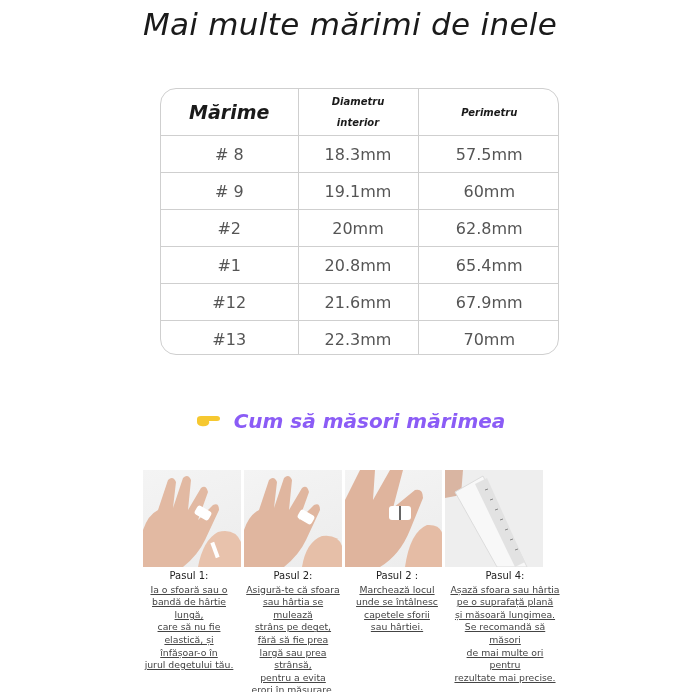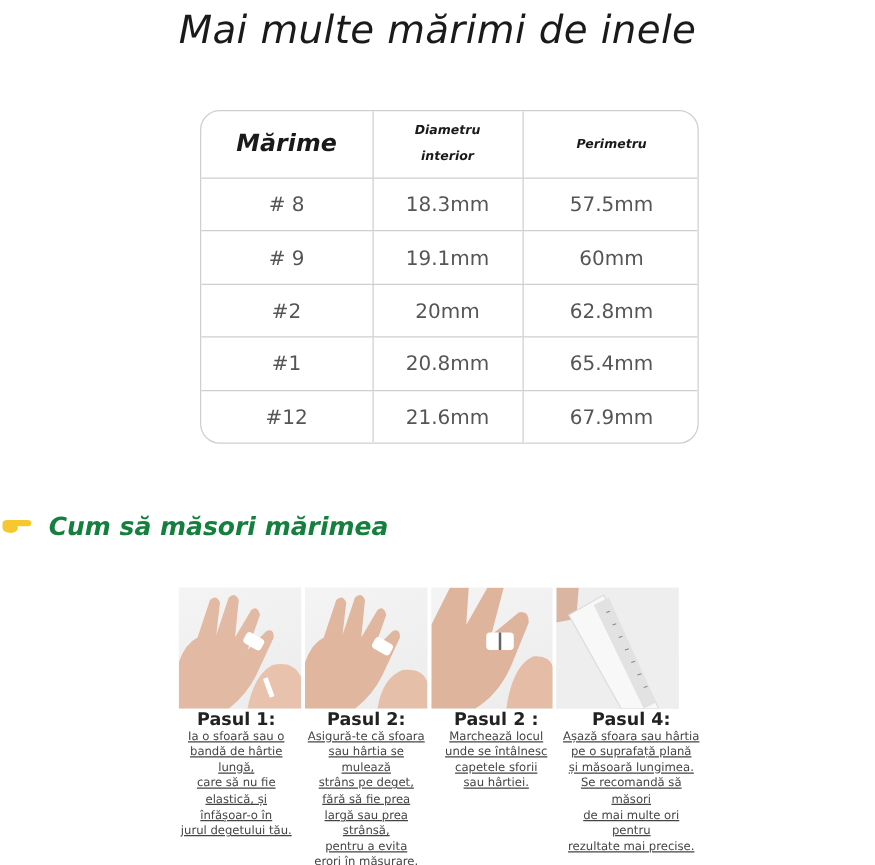--- a/index.html
+++ b/index.html
@@ -24,22 +24,22 @@
   tr:last-child td { border-bottom: none; }
   th:first-child, td:first-child { border-left: none; }
   th:last-child, td:last-child { border-right: none; }
   col.c1 { width: 137px; } col.c2 { width: 120px; } col.c3 { width: 142px; }
   th { height: 46px; font-style: italic; font-weight: bold; color: #1a1a1a; }
   th.h-size { font-size: 19px; }
   th.h-dia { font-size: 10px; line-height: 21px; }
   th.h-per { font-size: 10px; margin-left: 24px; }
   td { height: 36px; font-size: 16px; color: #555; }
   .how {
-    position: absolute; left: 0; top: 409px; width: 700px; 
-    font-size: 20px; font-style: italic; font-weight: bold; color: #15803d;
+    position: absolute; left: 0; top: 409px; width: 700px; text-align: center;
+    font-size: 20px; font-style: italic; font-weight: bold; color: #8b5cf6;
   }
   .hand {
     display: inline-block; color: #f5c518; font-style: normal; font-size: 18px;
     margin-right: 6px; vertical-align: 1px;
   }
   .photos {
     position: absolute; left: 143px; top: 470px; width: 400px; height: 97px;
     display: flex; gap: 3px;
   }
   .photo {
@@ -48,21 +48,21 @@
   }
   .photo svg { position: absolute; left: 0; top: 0; }
   .steps {
     position: absolute; left: 138px; top: 570px; width: 460px; display: flex;
   }
   .step {
     width: 102px; text-align: center; font-size: 9.3px; line-height: 12.6px; color: #444;
     margin-right: 2px;
   }
   .step:nth-child(4) { width: 110px; }
-  .step .lbl { font-weight: bold; color: #222; font-size: 14px; margin-bottom: 1px; text-align: center; }
+  .step .lbl { font-weight: normal; color: #222; font-size: 10px; margin-bottom: 1px; text-align: center; }
   .step .txt { white-space: pre-line; text-decoration: underline; }
 </style>
 </head>
 <body>
 
 <div class="title">Mai multe mărimi de inele</div>
 
 <div class="table-wrap">
   <table>
     <colgroup>
@@ -97,20 +97,25 @@
     <tr>
       <td>#1</td>
       <td>20.8mm</td>
       <td>65.4mm</td>
     </tr>
     <tr>
       <td>#12</td>
       <td>21.6mm</td>
       <td>67.9mm</td>
     </tr>
+    <tr>
+      <td>#13</td>
+      <td>22.3mm</td>
+      <td>70mm</td>
+    </tr>
   </tbody>
     </table>
 </div>
 
 <div class="how">
   <span class="hand">
     <svg width="26" height="16" viewBox="0 0 26 16" style="vertical-align:-2px">
       <path d="M2 6 Q2 3 6 3 L22 3 Q25 3 25 5.5 Q25 8 22 8 L14 8 Q15 10 13 12 Q10 14 6 13 Q2 12 2 9 Z" fill="#f6c830"></path>
     </svg>
   </span>

